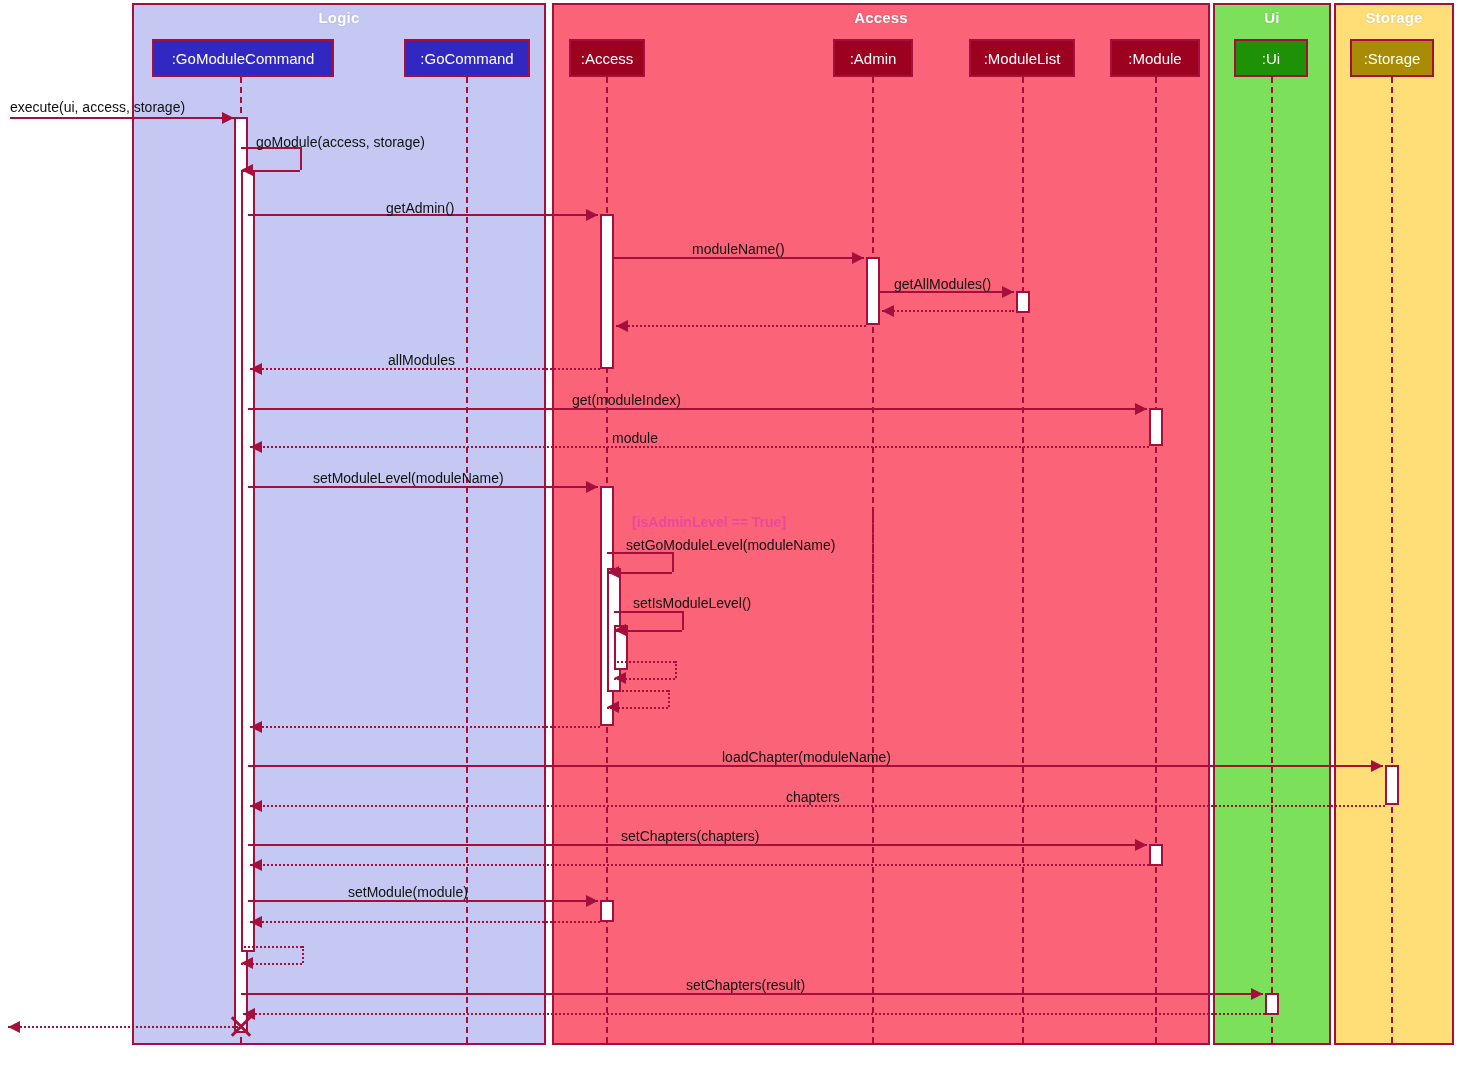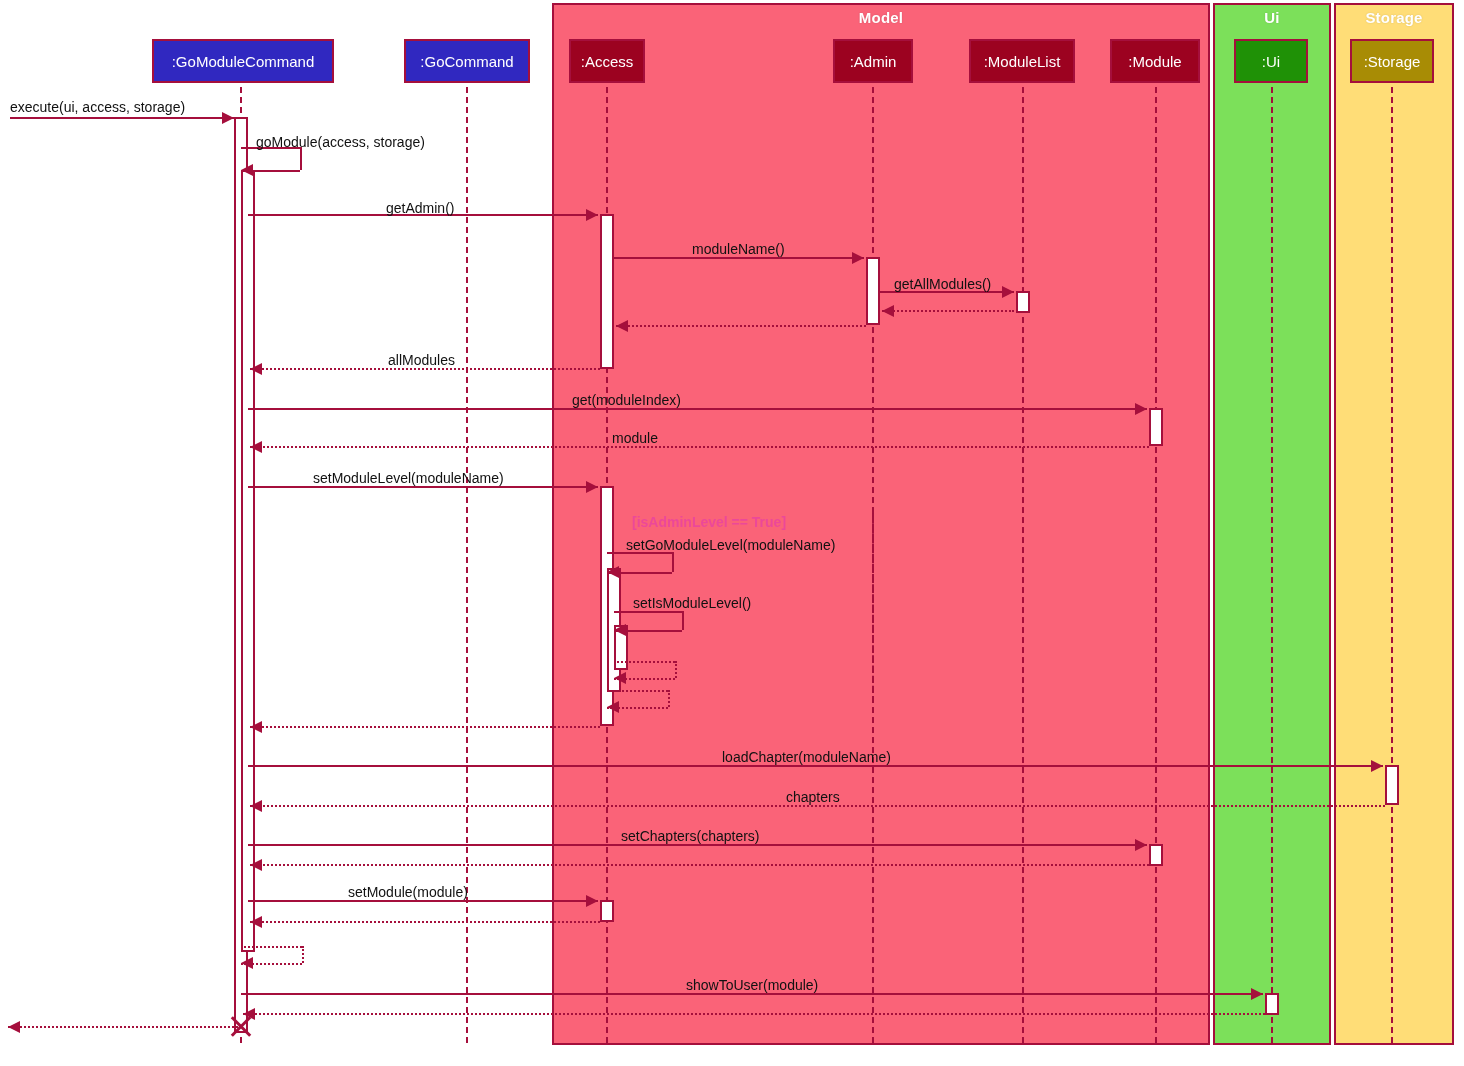--- a/index.html
+++ b/index.html
@@ -37,21 +37,21 @@
   .actor {
     position: absolute;
     border: 2px solid #a50f3c;
     box-sizing: border-box;
     color: #ffffff;
     font-size: 15px;
     display: flex;
     align-items: center;
     justify-content: center;
     white-space: nowrap;
-    height: 44px;
+    height: 38px;
   }
   
   .lifeline {
     position: absolute;
     width: 0;
     border-left: 2px dashed #a50f3c;
   }
   
   .activation {
     position: absolute;
@@ -142,22 +142,25 @@
     width: 26px; height: 0;
     border-top: 3px solid #a50f3c;
   }
   .destroy span.a { transform: rotate(45deg); }
   .destroy span.b { transform: rotate(-45deg); }
 </style>
 </head>
 <body>
 
 <div id="canvas">
+    <div class="pkg" style="left: 132px; top: 3px; width: 414px; height: 1042px; background: rgb(197, 200, 242);">
+      <div class="pkg-title">Logic</div>
+    </div>
     <div class="pkg" style="left: 552px; top: 3px; width: 658px; height: 1042px; background: rgb(250, 99, 120);">
-      <div class="pkg-title">Model</div>
+      <div class="pkg-title">Access</div>
     </div>
     <div class="pkg" style="left: 1334px; top: 3px; width: 120px; height: 1042px; background: rgb(255, 221, 119);">
       <div class="pkg-title">Storage</div>
     </div>
     <div class="pkg" style="left: 1213px; top: 3px; width: 118px; height: 1042px; background: rgb(124, 224, 90);">
       <div class="pkg-title">Ui</div>
     </div>
     <div class="lifeline" style="left: 240px; top: 77px; height: 966px;"></div>
     <div class="lifeline" style="left: 466px; top: 77px; height: 966px;"></div>
     <div class="lifeline" style="left: 606px; top: 77px; height: 966px;"></div>
@@ -274,21 +277,21 @@
     <div class="arrow right" style="left: 586px; top: 895px;"></div>
     <div class="msg-label" style="left: 348px; top: 884px;">setModule(module)</div>
     <div class="msg-line ret" style="left: 250px; top: 921px; width: 350px;"></div>
     <div class="arrow left" style="left: 250px; top: 916px;"></div>
     <div class="msg-line ret" style="left: 241px; top: 946px; width: 61px;"></div>
     <div class="vline ret" style="left: 302px; top: 946px; height: 17px;"></div>
     <div class="msg-line ret" style="left: 241px; top: 963px; width: 61px;"></div>
     <div class="arrow left" style="left: 241px; top: 957px;"></div>
     <div class="msg-line" style="left: 241px; top: 993px; width: 1022px;"></div>
     <div class="arrow right" style="left: 1251px; top: 988px;"></div>
-    <div class="msg-label" style="left: 686px; top: 977px;">showToUser(module)</div>
+    <div class="msg-label" style="left: 686px; top: 977px;">setChapters(result)</div>
     <div class="msg-line ret" style="left: 243px; top: 1013px; width: 1022px;"></div>
     <div class="arrow left" style="left: 243px; top: 1008px;"></div>
     <div class="msg-line ret" style="left: 8px; top: 1026px; width: 230px;"></div>
     <div class="arrow left" style="left: 8px; top: 1021px;"></div>
     <div class="destroy" style="left: 228px; top: 1013px;">
       <span class="a"></span>
       <span class="b"></span>
     </div>
   </div>
 

